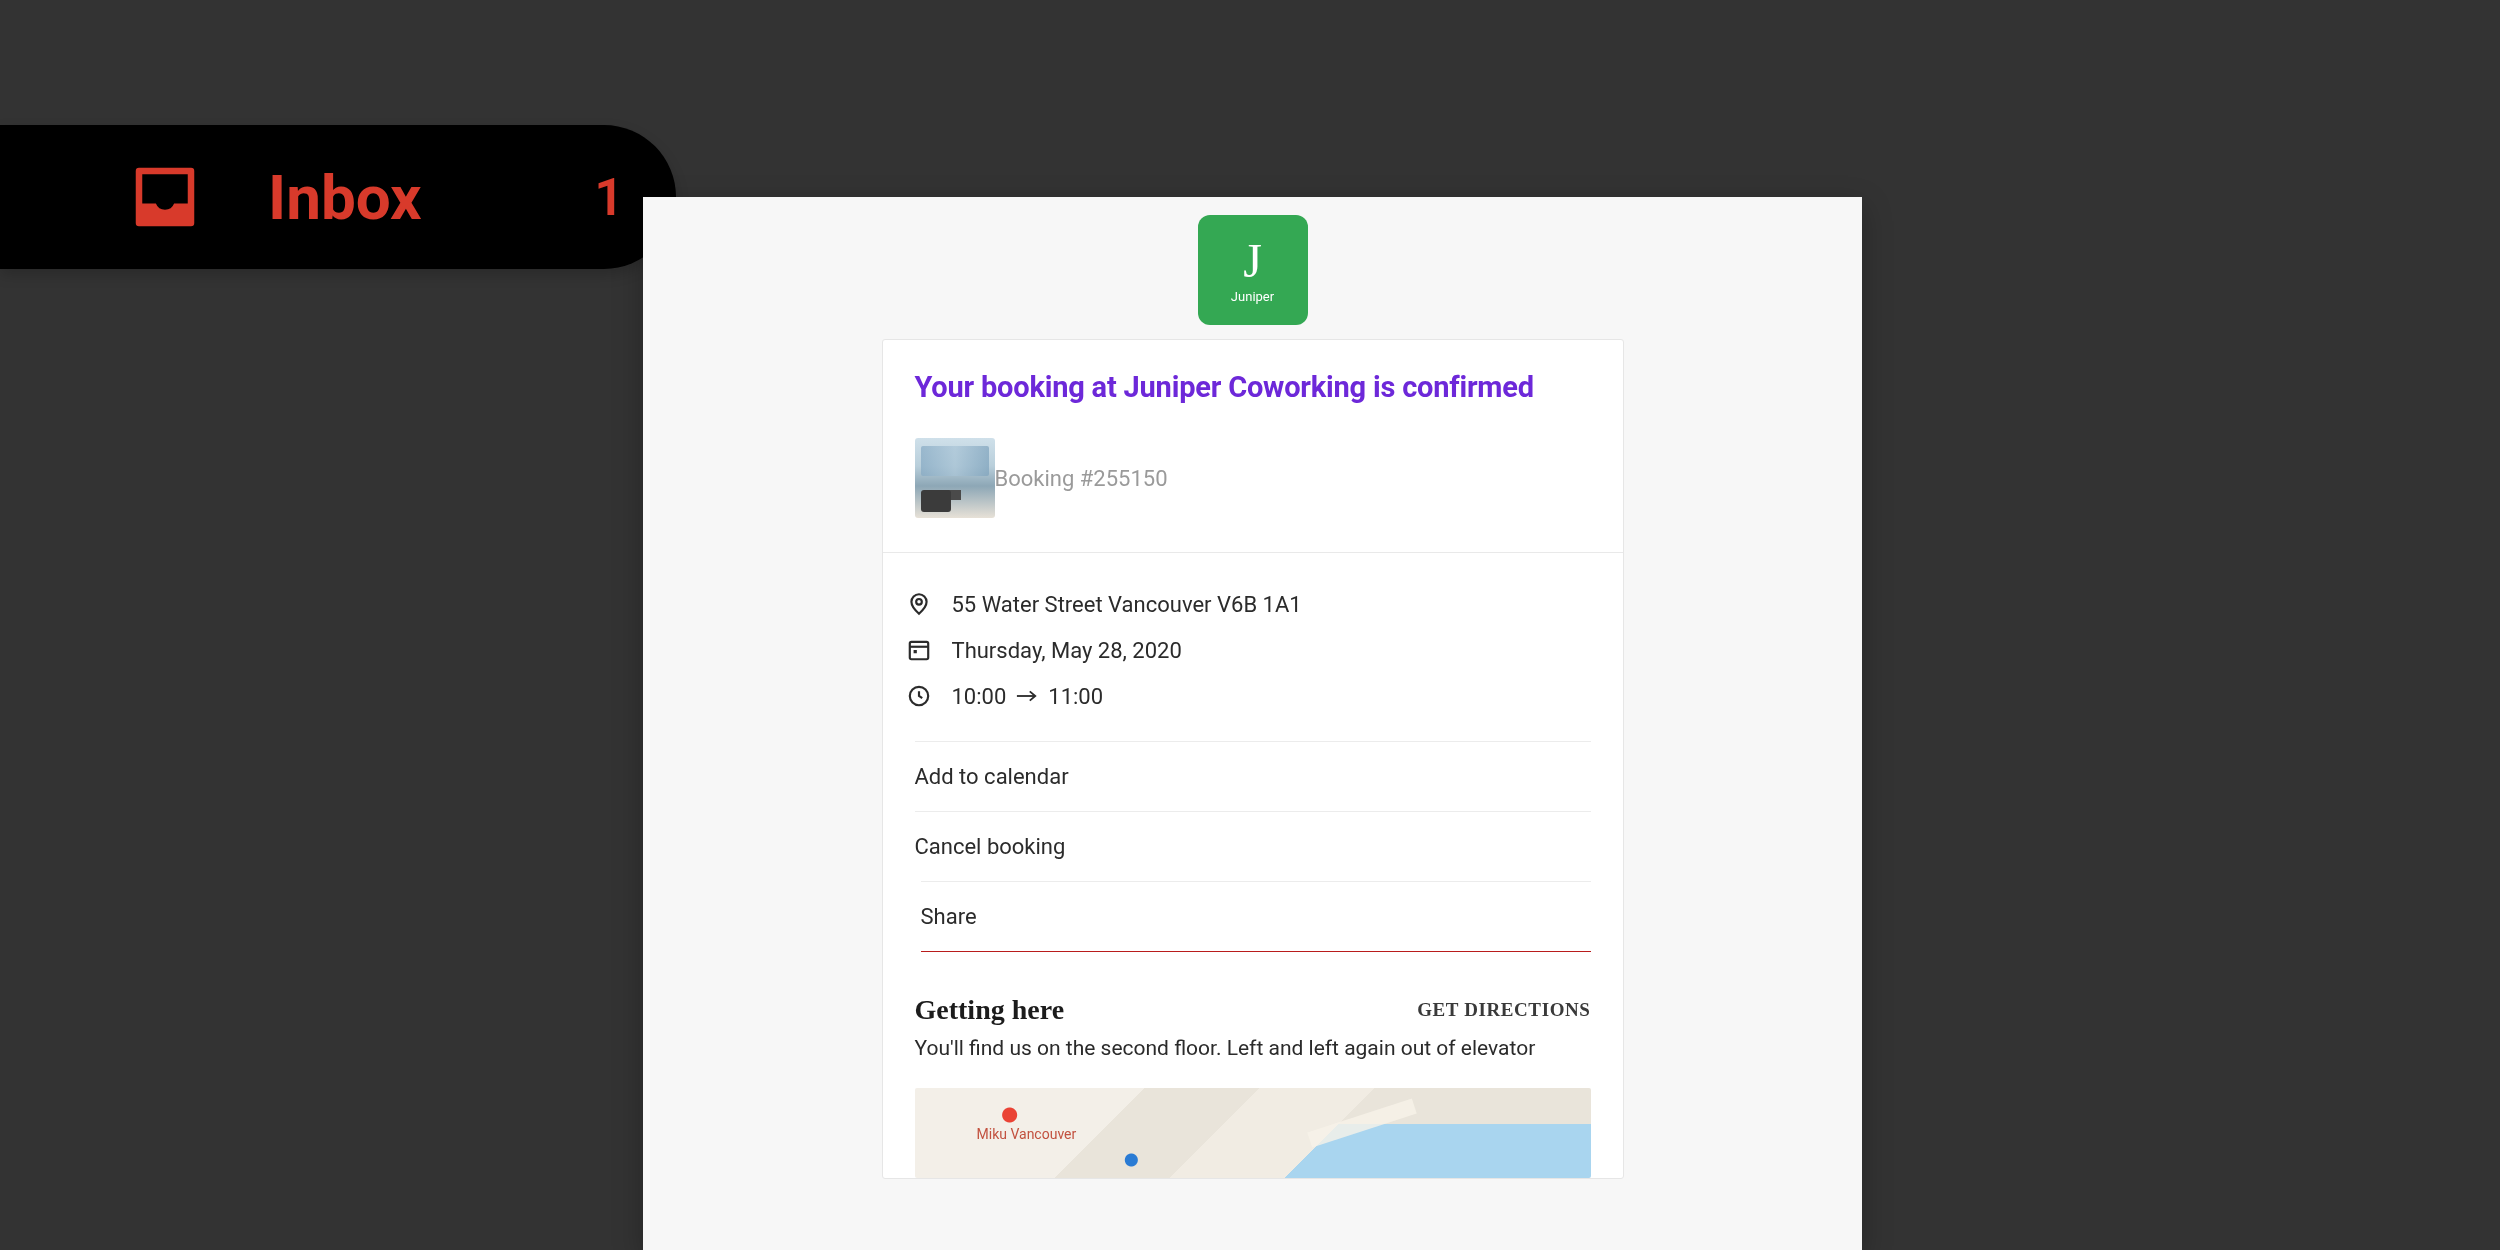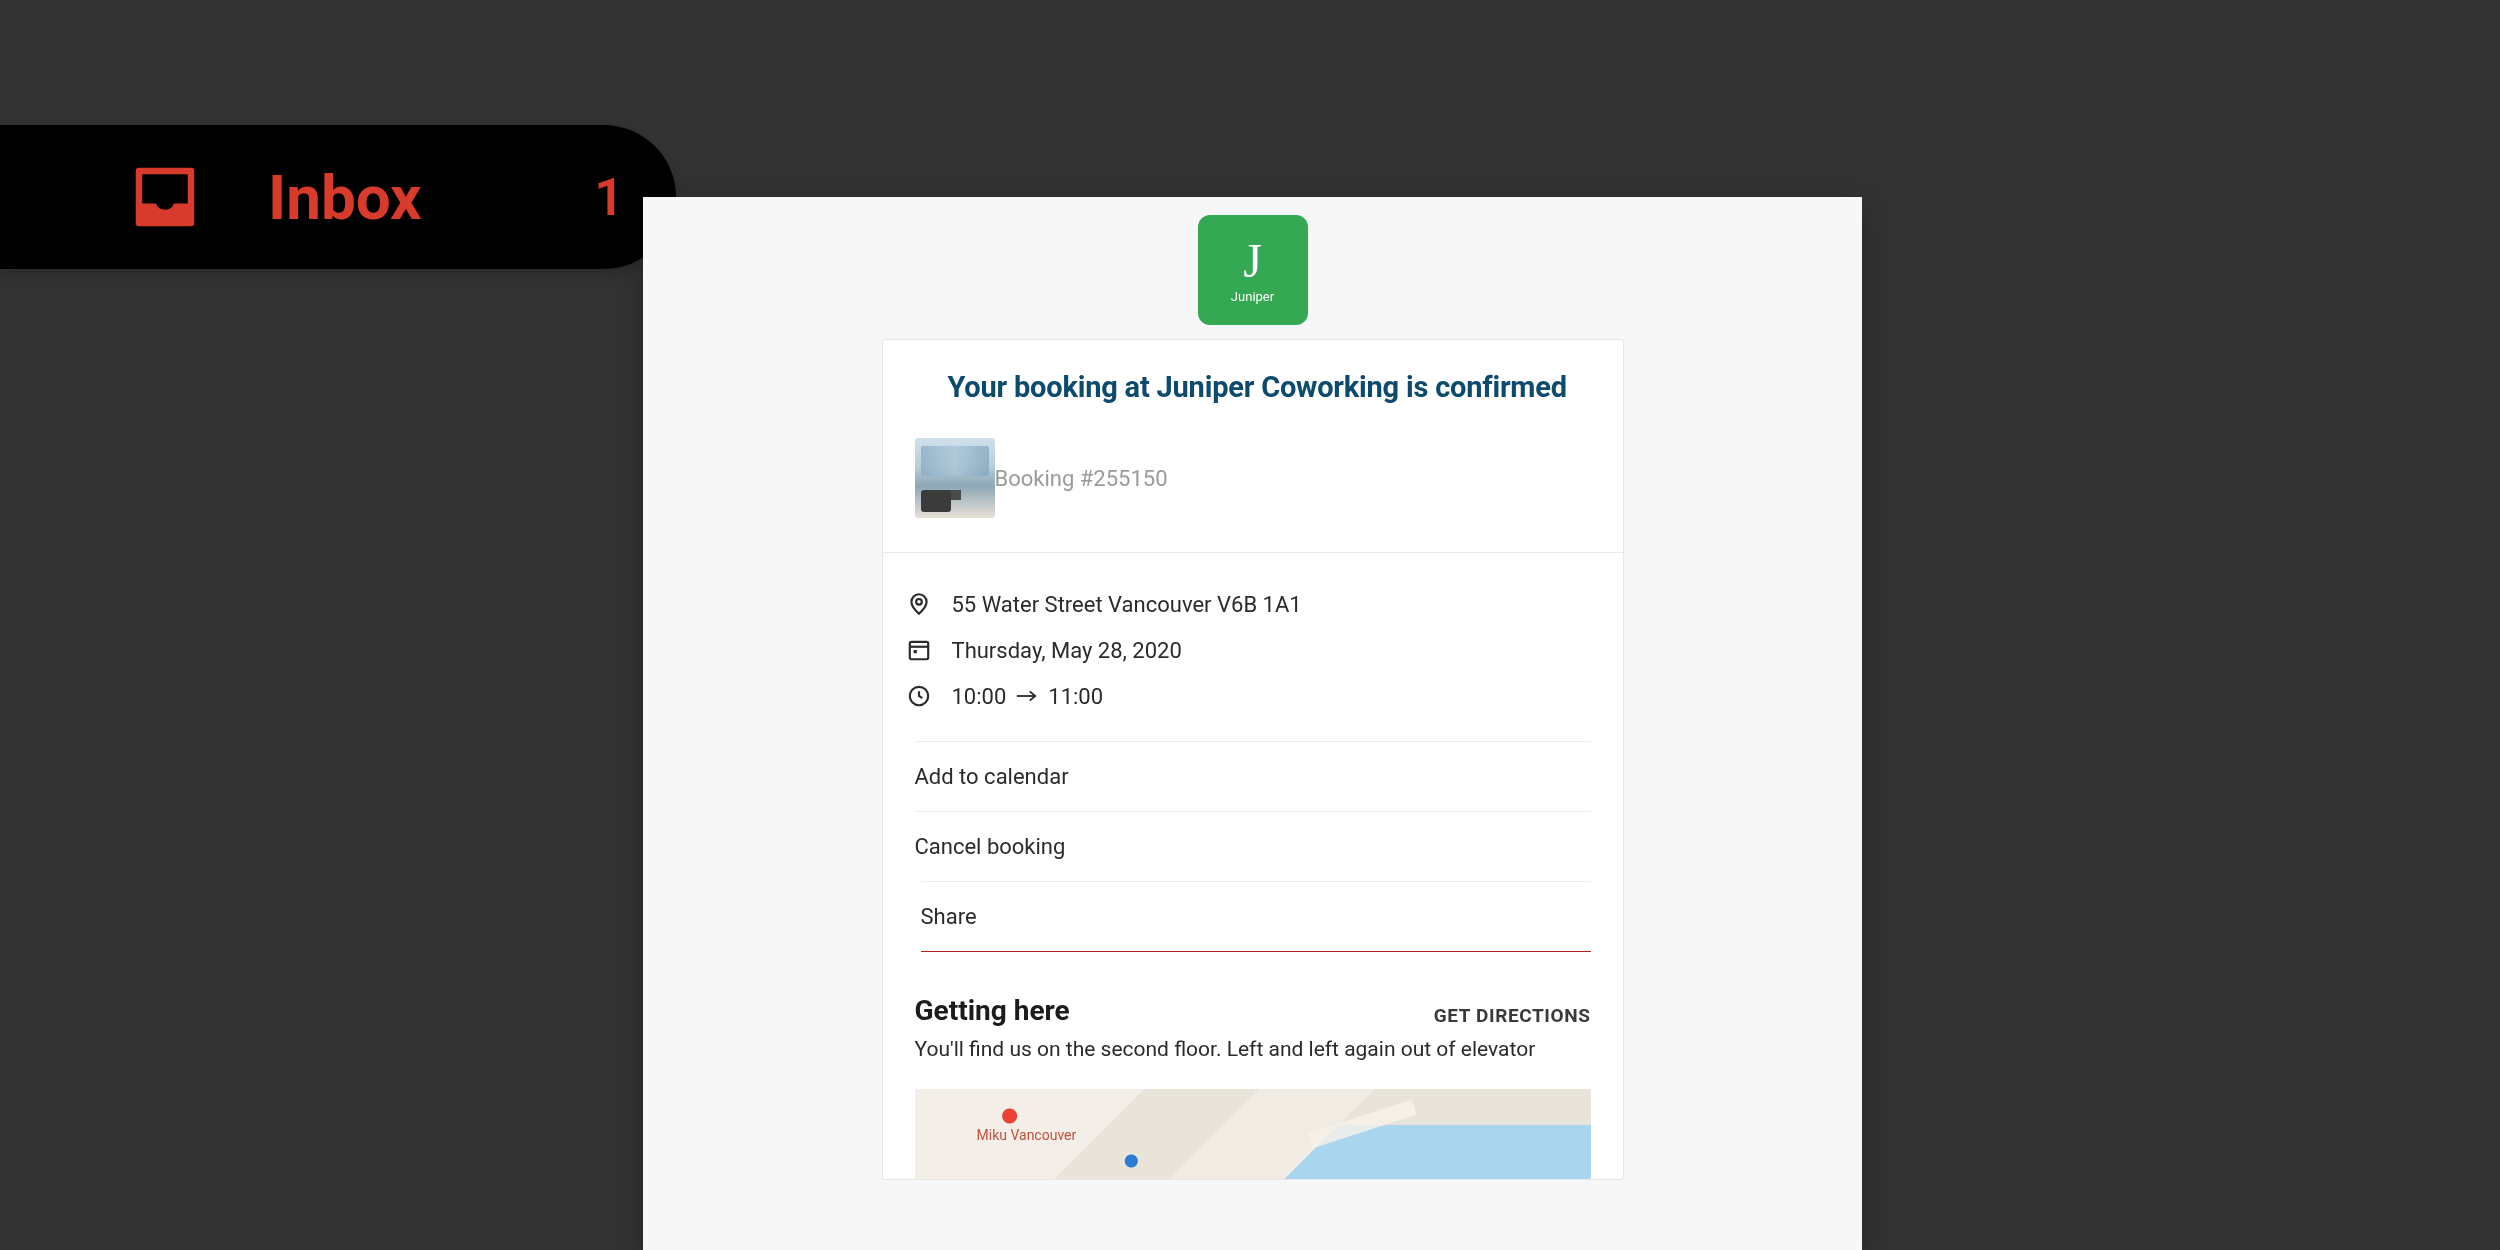--- a/index.html
+++ b/index.html
@@ -73,23 +73,22 @@
     width: 742px;
     margin: 0 auto;
     background: #ffffff;
     border: 1px solid #e6e6e6;
     border-radius: 3px;
   }
   .card-inner { padding: 30px 32px 0 32px; }
   .confirm-title {
     font-size: 29px;
     font-weight: 700;
-    color: #0c4a6e;
+    color: #6d28d9;
     letter-spacing: -0.2px;
-    margin-left: 33px;
   }
 
   .room-row {
     display: flex;
     align-items: center;
     margin-top: 34px;
     padding-bottom: 34px;
   }
   .room-thumb {
     width: 80px;
@@ -162,21 +161,21 @@
     display: block;
     font-size: 22px;
     color: #2b2b2b;
     padding: 22px 0;
     border-top: 1px solid #ececec;
     cursor: pointer;
   }
   .action-link:last-child { border-bottom: 1px solid #b91c1c; margin-left: 6px; }
 
   .getting { padding: 30px 32px 0 32px; margin-top: 12px; }
-  .getting-head { display: flex; align-items: flex-end; justify-content: space-between; }
+  .getting-head { display: flex; align-items: center; justify-content: space-between; font-family: Liberation Serif, serif; }
   .getting-title { font-size: 28px; font-weight: 700; color: #1c1c1c; }
   .get-directions { font-size: 19px; font-weight: 700; letter-spacing: 0.6px; color: #3a3a3a; cursor: pointer; }
   .getting-desc { font-size: 21px; color: #2b2b2b; margin-top: 10px; }
 
   .map {
     margin: 28px 32px 0 32px;
     height: 90px;
     background:
       radial-gradient(circle at 14% 30%, #ea4335 0 7px, transparent 8px),
       radial-gradient(circle at 32% 80%, #2a7bd4 0 6px, transparent 7px),

